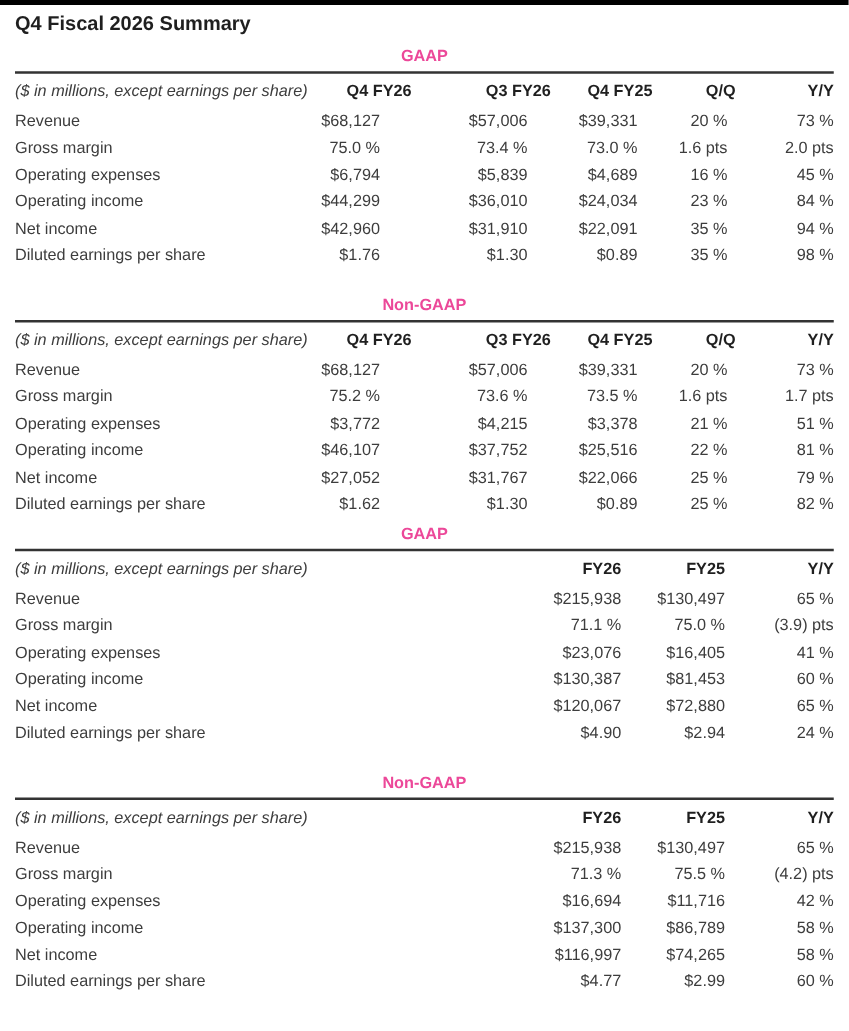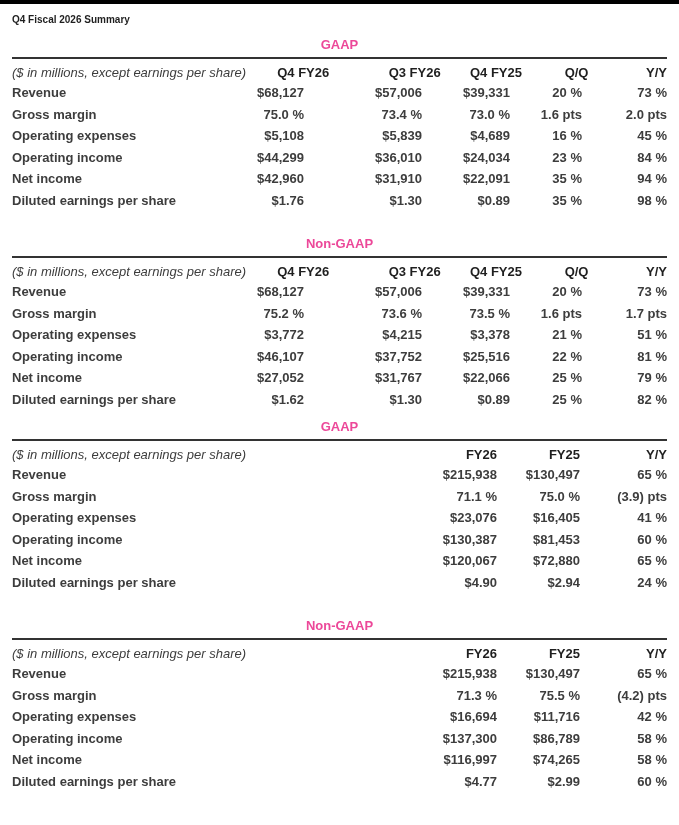--- a/index.html
+++ b/index.html
@@ -6,34 +6,34 @@
   body {
     width:679px; height:825px; overflow:hidden;
     background:#ffffff;
     font-family:"Liberation Sans", sans-serif;
     font-size:13px; color:#3d3d3d;
     -webkit-font-smoothing:antialiased;
   }
   .topbar { height:4px; background:#000000; }
   .content { padding:0 12px; }
   .sec-title {
-    font-size:10px; font-weight:700; color:#1f1f1f;
+    font-size:16px; font-weight:700; color:#1f1f1f;
     margin:7px 0 0 0; line-height:17px;
   }
   .sec-title.underline { text-decoration:underline; }
   .sec-title.second { margin-top:26px; }
   .tbl-heading {
     text-align:center; font-weight:700; color:#ec4899;
     line-height:14px; padding-bottom:5px;
     border-bottom:2px solid #333333;
   }
   .tbl.gap-a .tbl-heading { margin-top:10px; }
   .tbl.gap-b .tbl-heading { margin-top:26px; }
   .hdr-row { display:flex; align-items:flex-end; padding:6px 0 2px 0; }
-  .row { display:flex; align-items:center; height:21.5px;font-weight:bold; }
+  .row { display:flex; align-items:flex-end; height:21.5px; }
   .label { flex:1; text-align:left; white-space:nowrap; }
   .note { font-style:italic; color:#3d3d3d; }
   .hc { font-weight:700; color:#1f1f1f; }
   .c { text-align:right; white-space:pre; }
   
   .q .c1 { width:90px; } .q .c2 { width:86px;padding-left:32px; } .q .c3 { width:88px; }
   .q .c4 { width:72px; } .q .c5 { width:85px; }
   
   .f .c1 { width:103px; } .f .c2 { width:83px; } .f .c3 { width:87px; }
 </style>
@@ -67,21 +67,21 @@
     <div class="row">
       <div class="label">Gross margin</div>
       <div class="c c1">75.0 %</div>
       <div class="c c2">73.4 %</div>
       <div class="c c3">73.0 %</div>
       <div class="c c4">1.6 pts</div>
       <div class="c c5">2.0 pts</div>
     </div>
     <div class="row">
       <div class="label">Operating expenses</div>
-      <div class="c c1">$5,108</div>
+      <div class="c c1">$6,794</div>
       <div class="c c2">$5,839</div>
       <div class="c c3">$4,689</div>
       <div class="c c4">16 %</div>
       <div class="c c5">45 %</div>
     </div>
     <div class="row">
       <div class="label">Operating income</div>
       <div class="c c1">$44,299</div>
       <div class="c c2">$36,010</div>
       <div class="c c3">$24,034</div>

